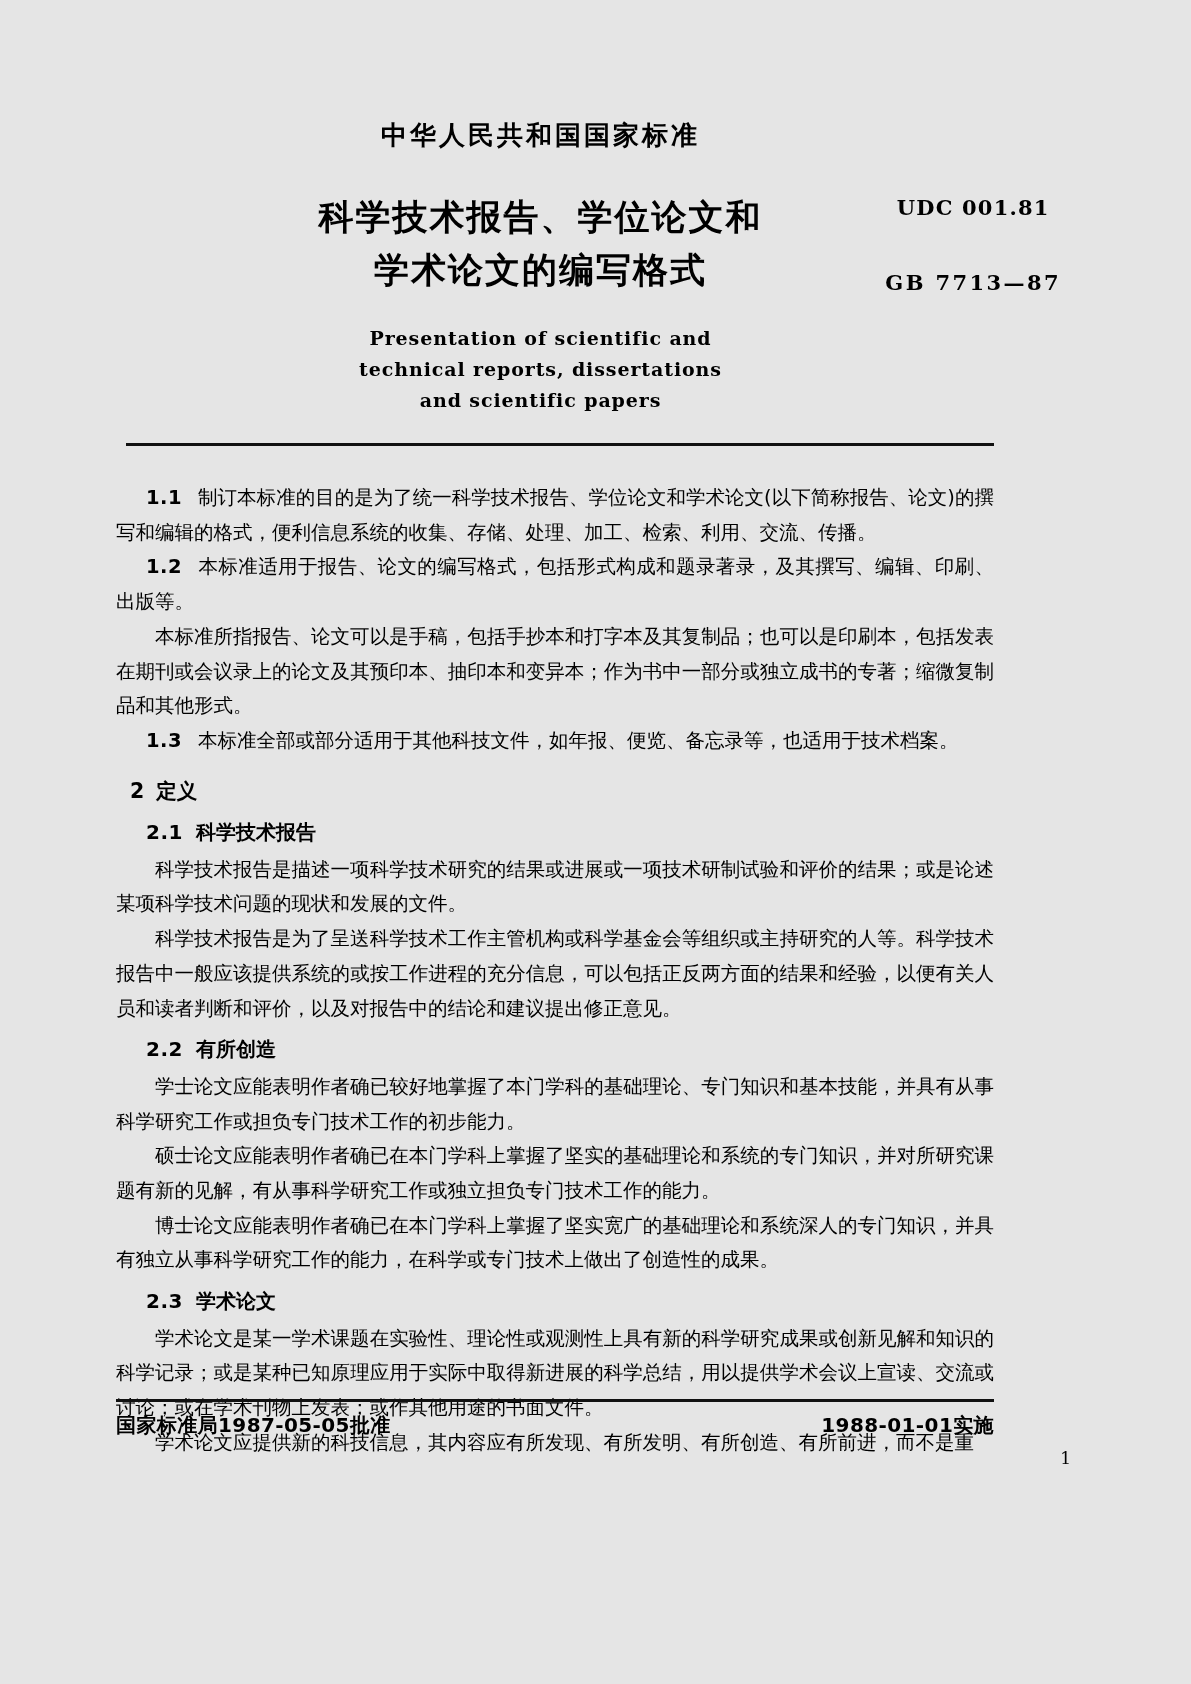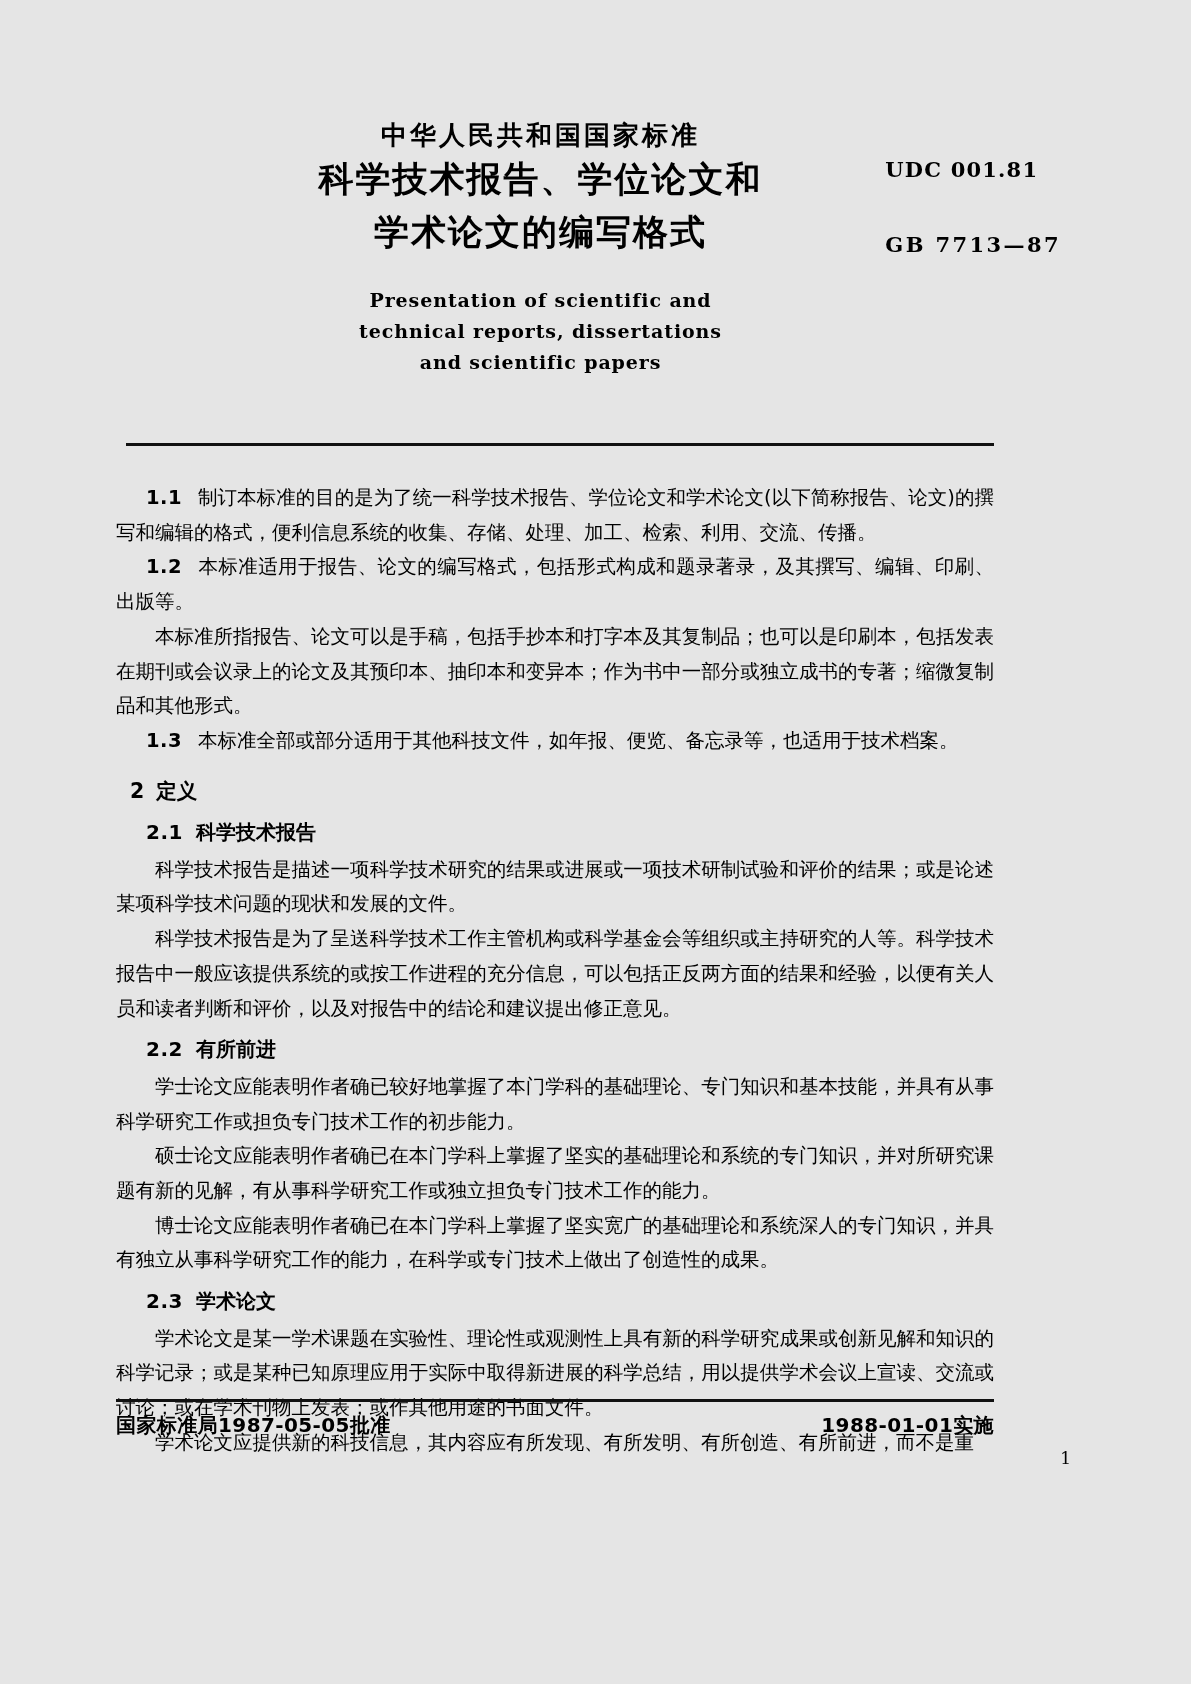--- a/index.html
+++ b/index.html
@@ -31,34 +31,35 @@
   .std-org {
     text-align: center;
     font-size: 26px;
     font-weight: bold;
     letter-spacing: 3px;
     margin-left: -110px;
     font-family: "DejaVu Sans", "Liberation Sans", sans-serif;
   }
   .title-wrap {
     position: relative;
+    margin-top: 38px;
   }
   .title-cn {
     text-align: center;
     font-size: 35px;
     font-weight: bold;
     letter-spacing: 2px;
     line-height: 1.52;
     margin-left: -110px;
   }
   .code-block {
     position: absolute;
     right: 130px;
     top: 4px;
-    text-align: left;
+    text-align: center;
     font-family: "DejaVu Serif", "Liberation Serif", serif;
     font-weight: bold;
   }
   .udc {
     font-size: 21px;
     letter-spacing: 1.2px;
     white-space: nowrap;
   }
   .gbno {
     font-size: 21px;
@@ -205,21 +206,21 @@
       <span class="num">2</span><span>定义</span>
     </div>
 
     <div class="subsec-h">
       <span class="num">2.1</span><span>科学技术报告</span>
     </div>
     <p class="para">科学技术报告是描述一项科学技术研究的结果或进展或一项技术研制试验和评价的结果；或是论述某项科学技术问题的现状和发展的文件。</p>
     <p class="para">科学技术报告是为了呈送科学技术工作主管机构或科学基金会等组织或主持研究的人等。科学技术报告中一般应该提供系统的或按工作进程的充分信息，可以包括正反两方面的结果和经验，以便有关人员和读者判断和评价，以及对报告中的结论和建议提出修正意见。</p>
 
     <div class="subsec-h">
-      <span class="num">2.2</span><span>有所前进</span>
+      <span class="num">2.2</span><span>有所创造</span>
     </div>
     <p class="para">学士论文应能表明作者确已较好地掌握了本门学科的基础理论、专门知识和基本技能，并具有从事科学研究工作或担负专门技术工作的初步能力。</p>
     <p class="para">硕士论文应能表明作者确已在本门学科上掌握了坚实的基础理论和系统的专门知识，并对所研究课题有新的见解，有从事科学研究工作或独立担负专门技术工作的能力。</p>
     <p class="para">博士论文应能表明作者确已在本门学科上掌握了坚实宽广的基础理论和系统深人的专门知识，并具有独立从事科学研究工作的能力，在科学或专门技术上做出了创造性的成果。</p>
 
     <div class="subsec-h">
       <span class="num">2.3</span><span>学术论文</span>
     </div>
     <p class="para">学术论文是某一学术课题在实验性、理论性或观测性上具有新的科学研究成果或创新见解和知识的科学记录；或是某种已知原理应用于实际中取得新进展的科学总结，用以提供学术会议上宣读、交流或讨论；或在学术刊物上发表；或作其他用途的书面文件。</p>
     <p class="para">学术论文应提供新的科技信息，其内容应有所发现、有所发明、有所创造、有所前进，而不是重</p>

